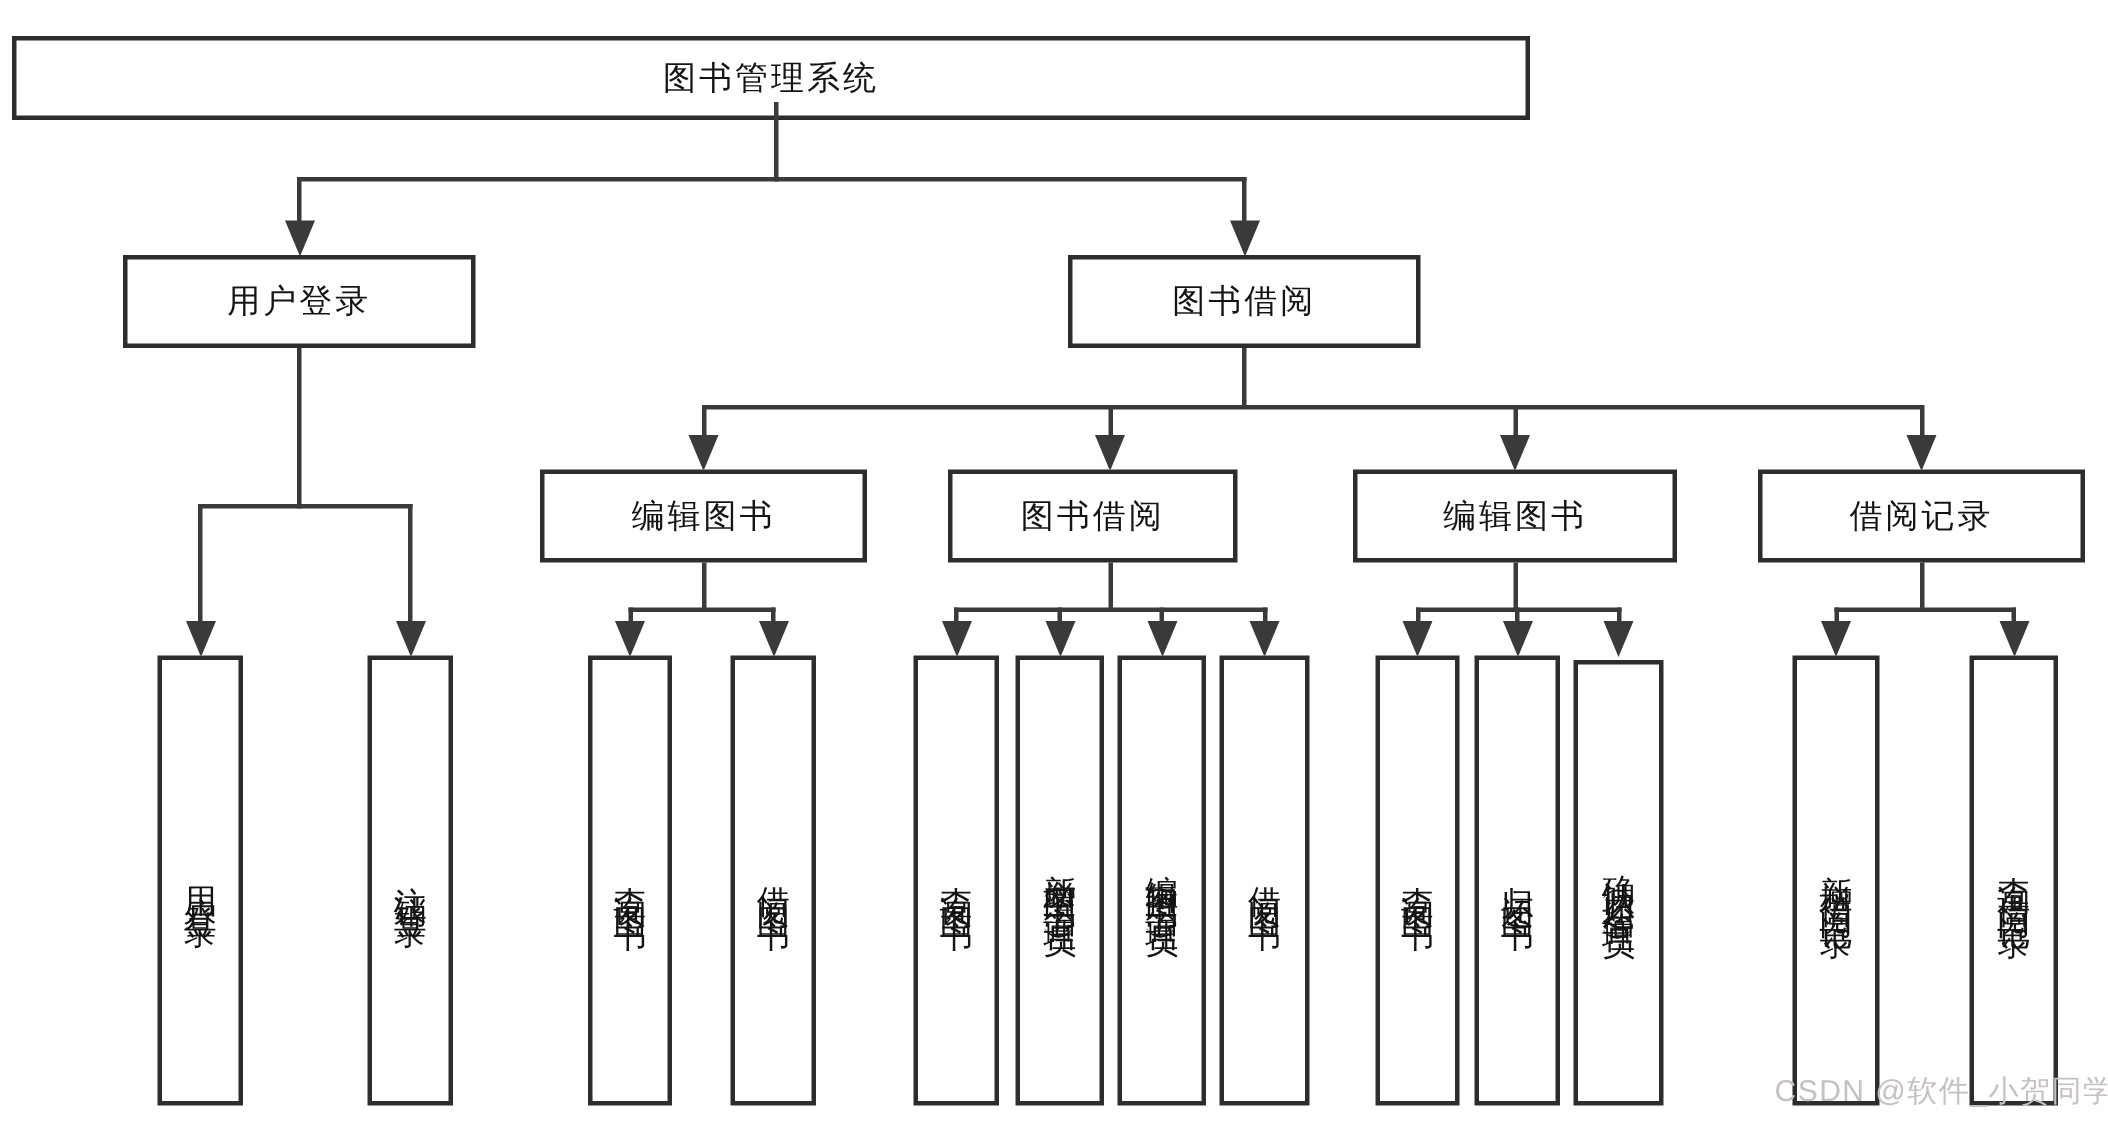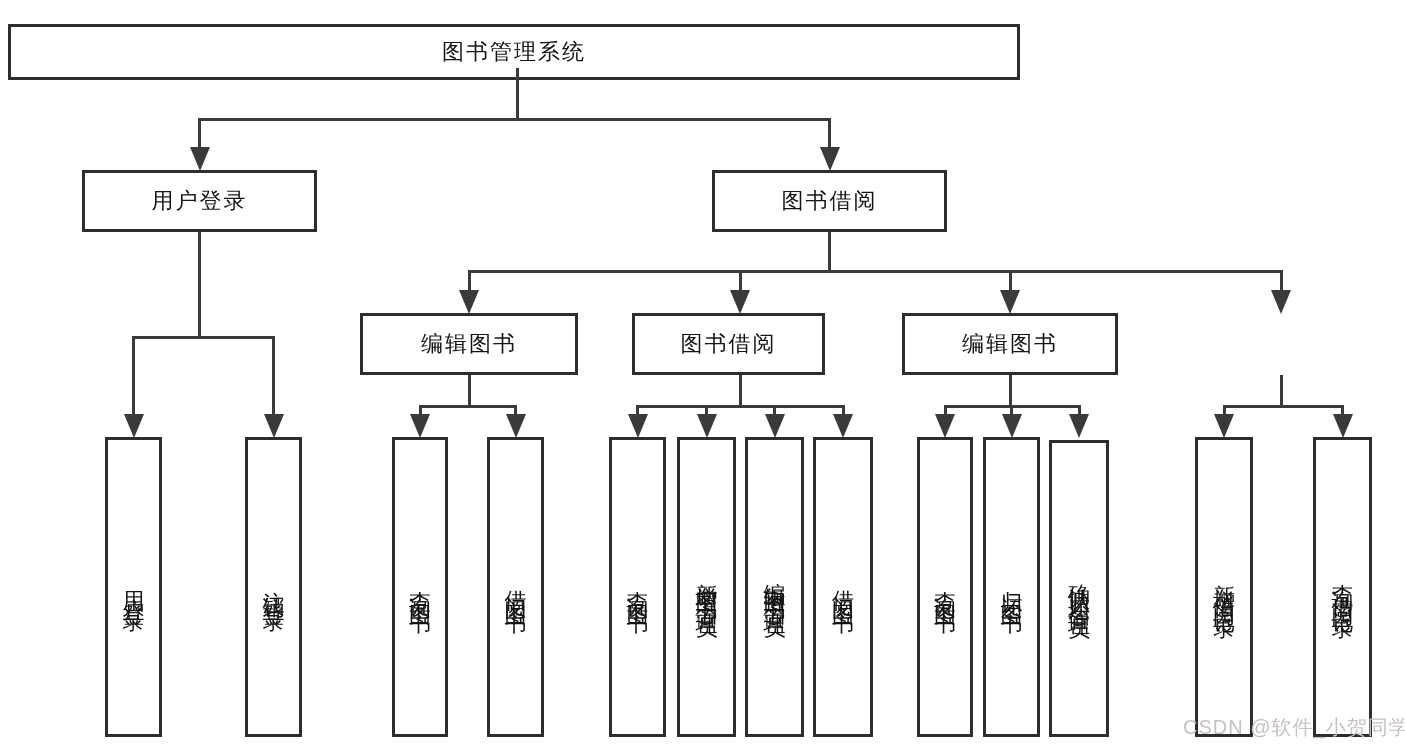--- a/index.html
+++ b/index.html
@@ -98,20 +98,23 @@
 
   <div class="box" style="left:360px;top:313px;width:218px;height:62px">
     <span class="lbl">编辑图书</span>
   </div>
   <div class="box" style="left:632px;top:313px;width:193px;height:62px">
     <span class="lbl">图书借阅</span>
   </div>
   <div class="box" style="left:902px;top:313px;width:216px;height:62px">
     <span class="lbl">编辑图书</span>
   </div>
+  <div class="box" style="left:1172px;top:313px;width:218px;height:62px">
+    <span class="lbl">借阅记录</span>
+  </div>
 
   <div class="ln" style="left:468px;top:375px;width:3px;height:32px"></div>
   <div class="ln" style="left:419px;top:405px;width:98px;height:3px"></div>
   <div class="ln" style="left:419px;top:405px;width:3px;height:11px"></div>
   <div class="ah" style="left:410px;top:414px"></div>
   <div class="ln" style="left:514px;top:405px;width:3px;height:11px"></div>
   <div class="ah" style="left:506px;top:414px"></div>
 
   <div class="ln" style="left:739px;top:375px;width:3px;height:32px"></div>
   <div class="ln" style="left:636px;top:405px;width:209px;height:3px"></div>

